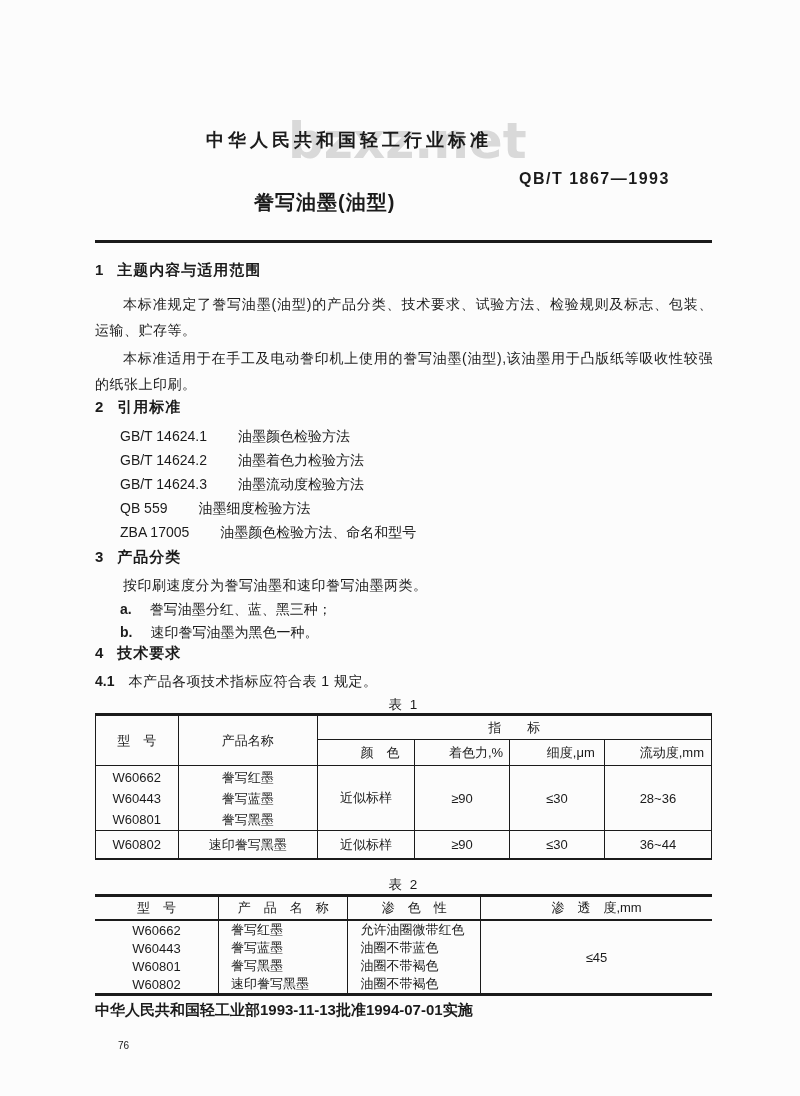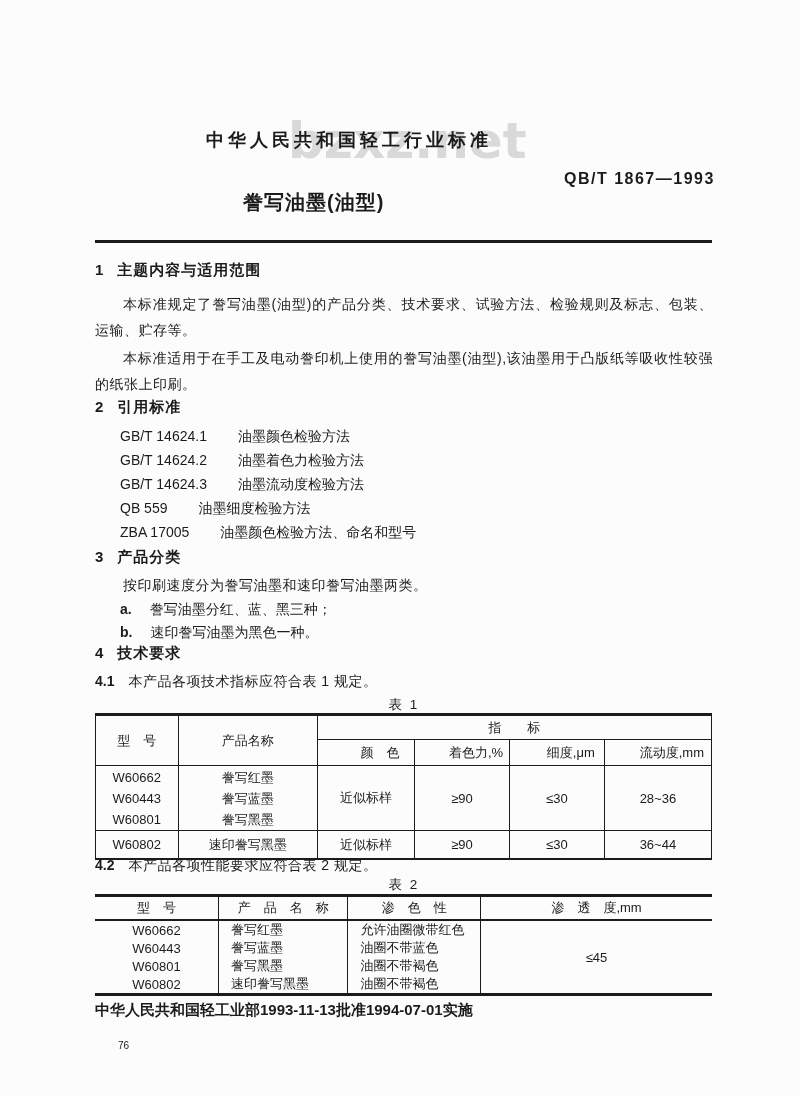--- a/index.html
+++ b/index.html
@@ -19,25 +19,25 @@
     position: absolute; left: 288px; top: 112px;
     font-family: "DejaVu Sans", sans-serif;
     font-weight: bold; font-size: 50px; letter-spacing: 0px;
     color: #d9d9d9; z-index: 0; white-space: nowrap;
   }
   .hdr-org {
     position: absolute; left: 206px; top: 128px;
     font-size: 18px; font-weight: bold; letter-spacing: 4px; white-space: nowrap;
   }
   .hdr-num {
-    position: absolute; left: 564px; top: 170px;
+    position: absolute; left: 519px; top: 170px;
     font-size: 16px; font-weight: bold; letter-spacing: 1.5px; white-space: nowrap;
   }
   .hdr-title {
-    position: absolute; left: 243px; top: 189px;
+    position: absolute; left: 254px; top: 189px;
     font-size: 20px; font-weight: bold; letter-spacing: 1px; white-space: nowrap;
   }
   .rule { position: absolute; left: 95px; width: 617px; background: #1b1b1b; }
   .rule-top { top: 240px; height: 3px; }
   .rule-footer { top: 993px; height: 3px; }
 
   .blk { position: absolute; left: 95px; width: 618px; }
   .sec-h { font-size: 15px; font-weight: bold; letter-spacing: 1px; white-space: nowrap; }
   .sec-h .no { margin-right: 14px; letter-spacing: 0; }
   .body-p {
@@ -191,23 +191,20 @@
         <td>W60802</td>
         <td>速印誊写黑墨</td>
         <td>近似标样</td>
         <td>≥90</td>
         <td>≤30</td>
         <td>36~44</td>
       </tr>
     </tbody>
   </table>
 
-  <div class="blk clause" style="top:857px">
-    <span class="no">4.2</span><span>本产品各项性能要求应符合表 2 规定。</span>
-  </div>
 
   <div class="blk tbl-cap" style="top:876px">表 2</div>
 
   <table class="tbl" id="table2">
     <colgroup>
       <col style="width:20%">
         <col style="width:21%">
         <col style="width:21.5%">
         <col style="width:37.5%">
     </colgroup>

